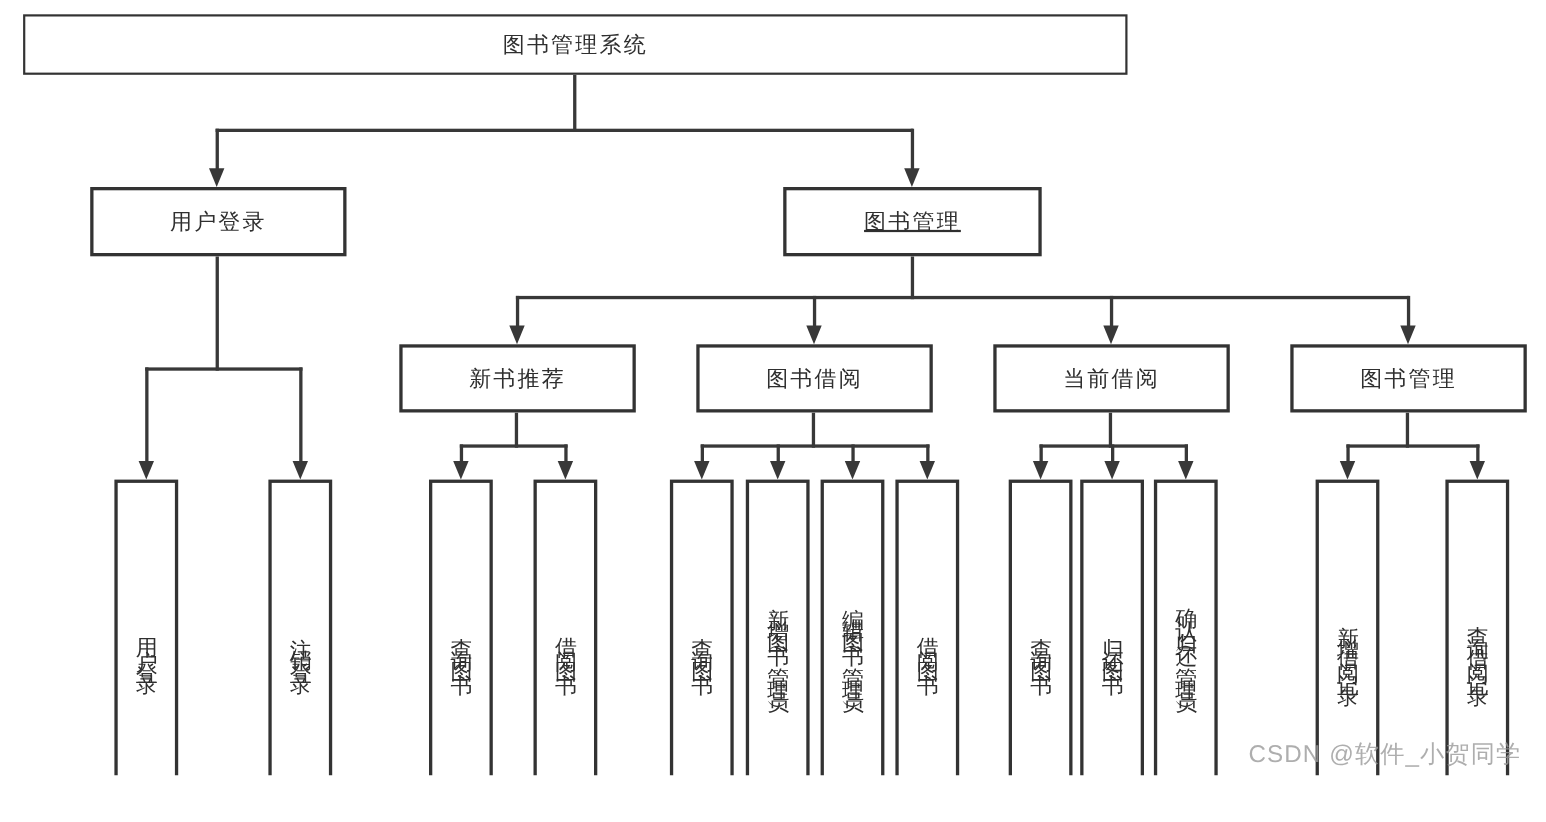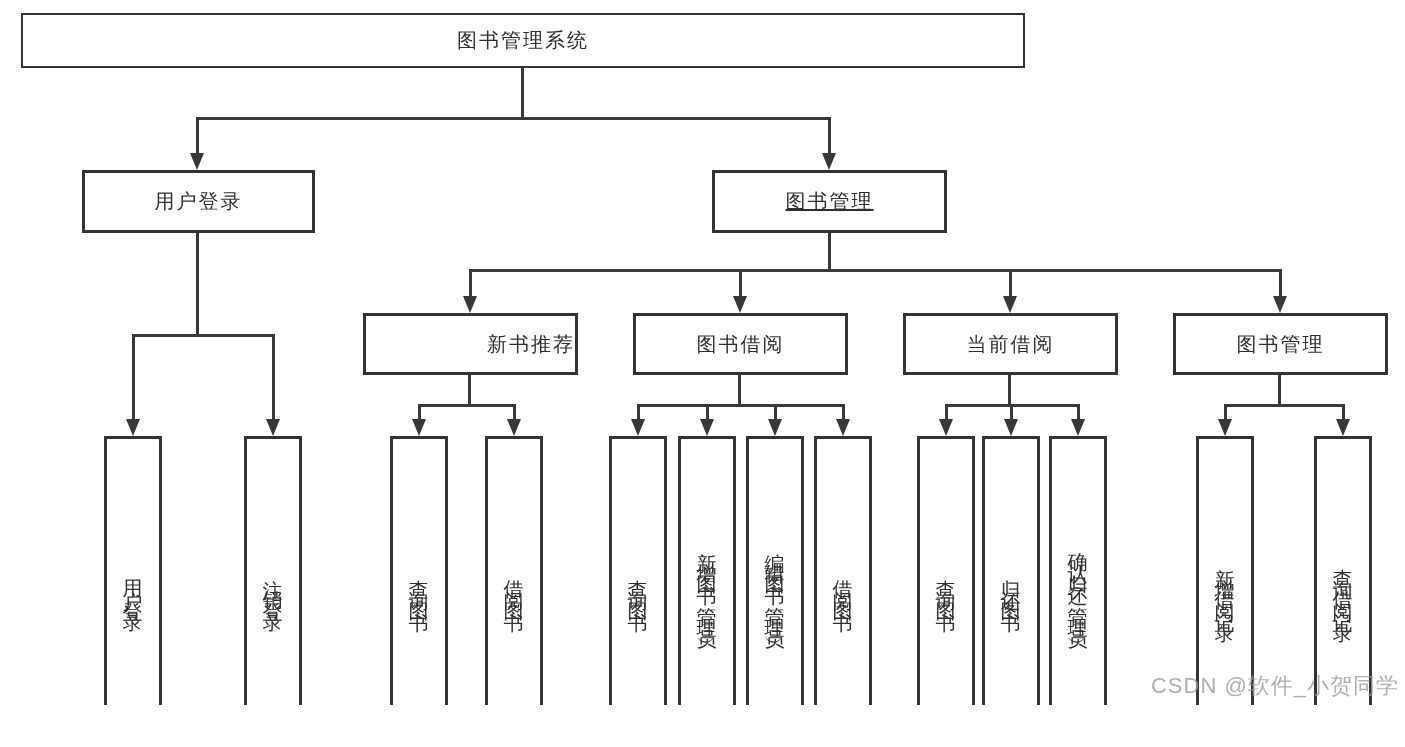--- a/index.html
+++ b/index.html
@@ -26,42 +26,42 @@
   }
   
   .vline { position:absolute; width:3px;  background:#383838; z-index:1; }
   .hline { position:absolute; height:3px; background:#383838; z-index:1; }
   .ahead {
     position:absolute; width:0; height:0; z-index:1;
     border-left:7px solid transparent; border-right:7px solid transparent;
     border-top:17px solid #383838;
   }
   .watermark {
-    position:absolute; right:6px; bottom:4px; font-size:22px; letter-spacing:1px;
+    position:absolute; right:22px; bottom:4px; font-size:22px; letter-spacing:1px;
     color:#9a9a9a; opacity:0.8; z-index:5; white-space:nowrap;
   }
 </style>
 </head>
 <body>
 
 <div class="stage">
 
   <div class="node root" style="left:21px; top:13px; width:1004px; height:55px;">
     <span>图书管理系统</span>
   </div>
 
   <div class="node" style="left:82px; top:170px; width:233px; height:63px;">
     <span>用户登录</span>
   </div>
 
   <div class="node" style="left:712px; top:170px; width:235px; height:63px;text-decoration:underline;">
     <span>图书管理</span>
   </div>
 
-  <div class="node" style="left:363px; top:313px; width:215px; height:62px;justify-content:flex-end;">
+  <div class="node" style="left:363px; top:313px; width:215px; height:62px;">
     <span>新书推荐</span>
   </div>
 
   <div class="node" style="left:903px; top:313px; width:215px; height:62px;">
     <span>当前借阅</span>
   </div>
 
   <div class="node" style="left:633px; top:313px; width:215px; height:62px;">
     <span>图书借阅</span>
   </div>

